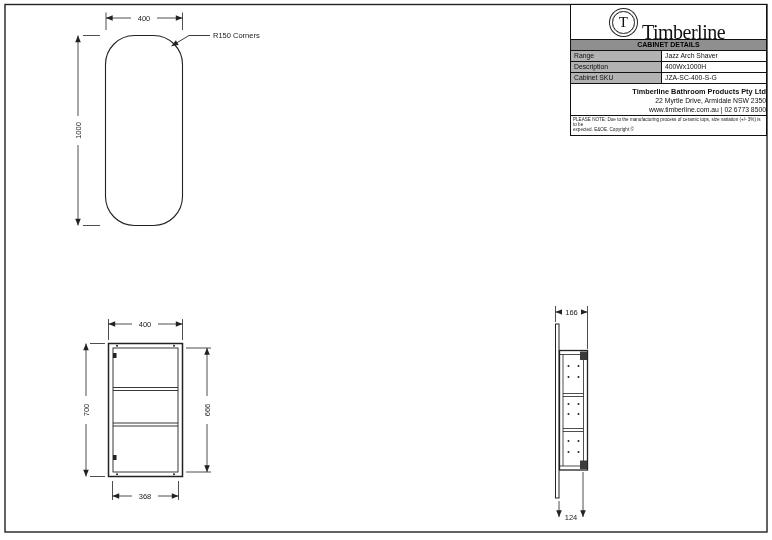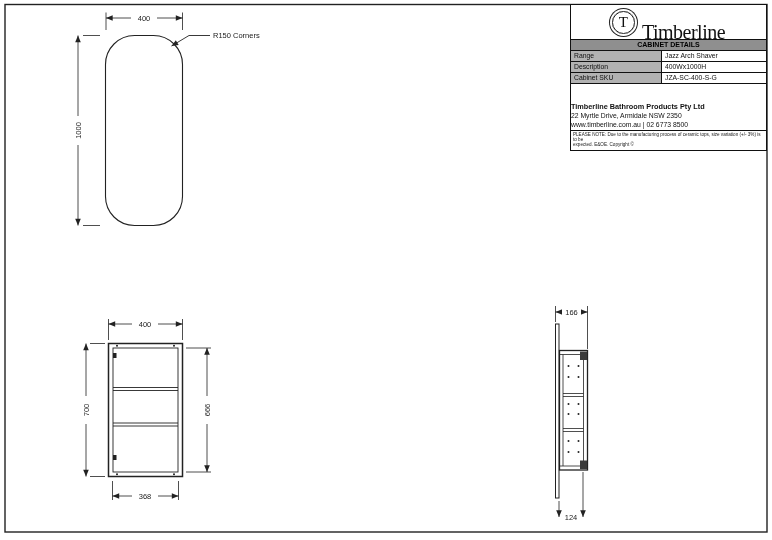--- a/index.html
+++ b/index.html
@@ -17,21 +17,21 @@
   .logo-circle{width:21px;height:21px;border:1.2px solid #222;border-radius:50%;
                box-shadow:0 0 0 2px #fff,0 0 0 3px #222;
                display:flex;align-items:center;justify-content:center;
                font-family:"Liberation Serif",serif;font-size:15px;color:#111;}
   .logo-word{font-family:"Liberation Serif",serif;font-size:20px;letter-spacing:-0.5px;color:#111;margin-top:20px;}
   .tb-header{height:10px;background:#8f8f8f;border-bottom:1px solid #111;
              font-size:7px;font-weight:bold;text-align:center;line-height:10px;color:#000;}
   .tb-row{height:10px;display:flex;border-bottom:1px solid #111;font-size:6.8px;line-height:10px;}
   .tb-label{width:91px;background:#b2b2b2;border-right:1px solid #111;padding-left:3px;box-sizing:border-box;}
   .tb-value{flex:1;background:#fff;padding-left:3px;}
-  .tb-company{height:31px;text-align:left;padding-top:3px;box-sizing:border-box;margin-top:15px;}
+  .tb-company{height:31px;text-align:right;padding-top:3px;box-sizing:border-box;}
   .tb-co-name{font-size:7.3px;font-weight:bold;line-height:9px;}
   .tb-co-line{font-size:6.8px;line-height:9px;}
   .tb-note{border-top:1px solid #111;padding:1px 2px 2px 2px;font-size:4.6px;
            line-height:5.2px;color:#222;}
 </style>
 </head>
 <body>
 
 <svg width="772" height="540" viewBox="0 0 772 540" style="position:absolute;left:0;top:0;">
   <defs>

